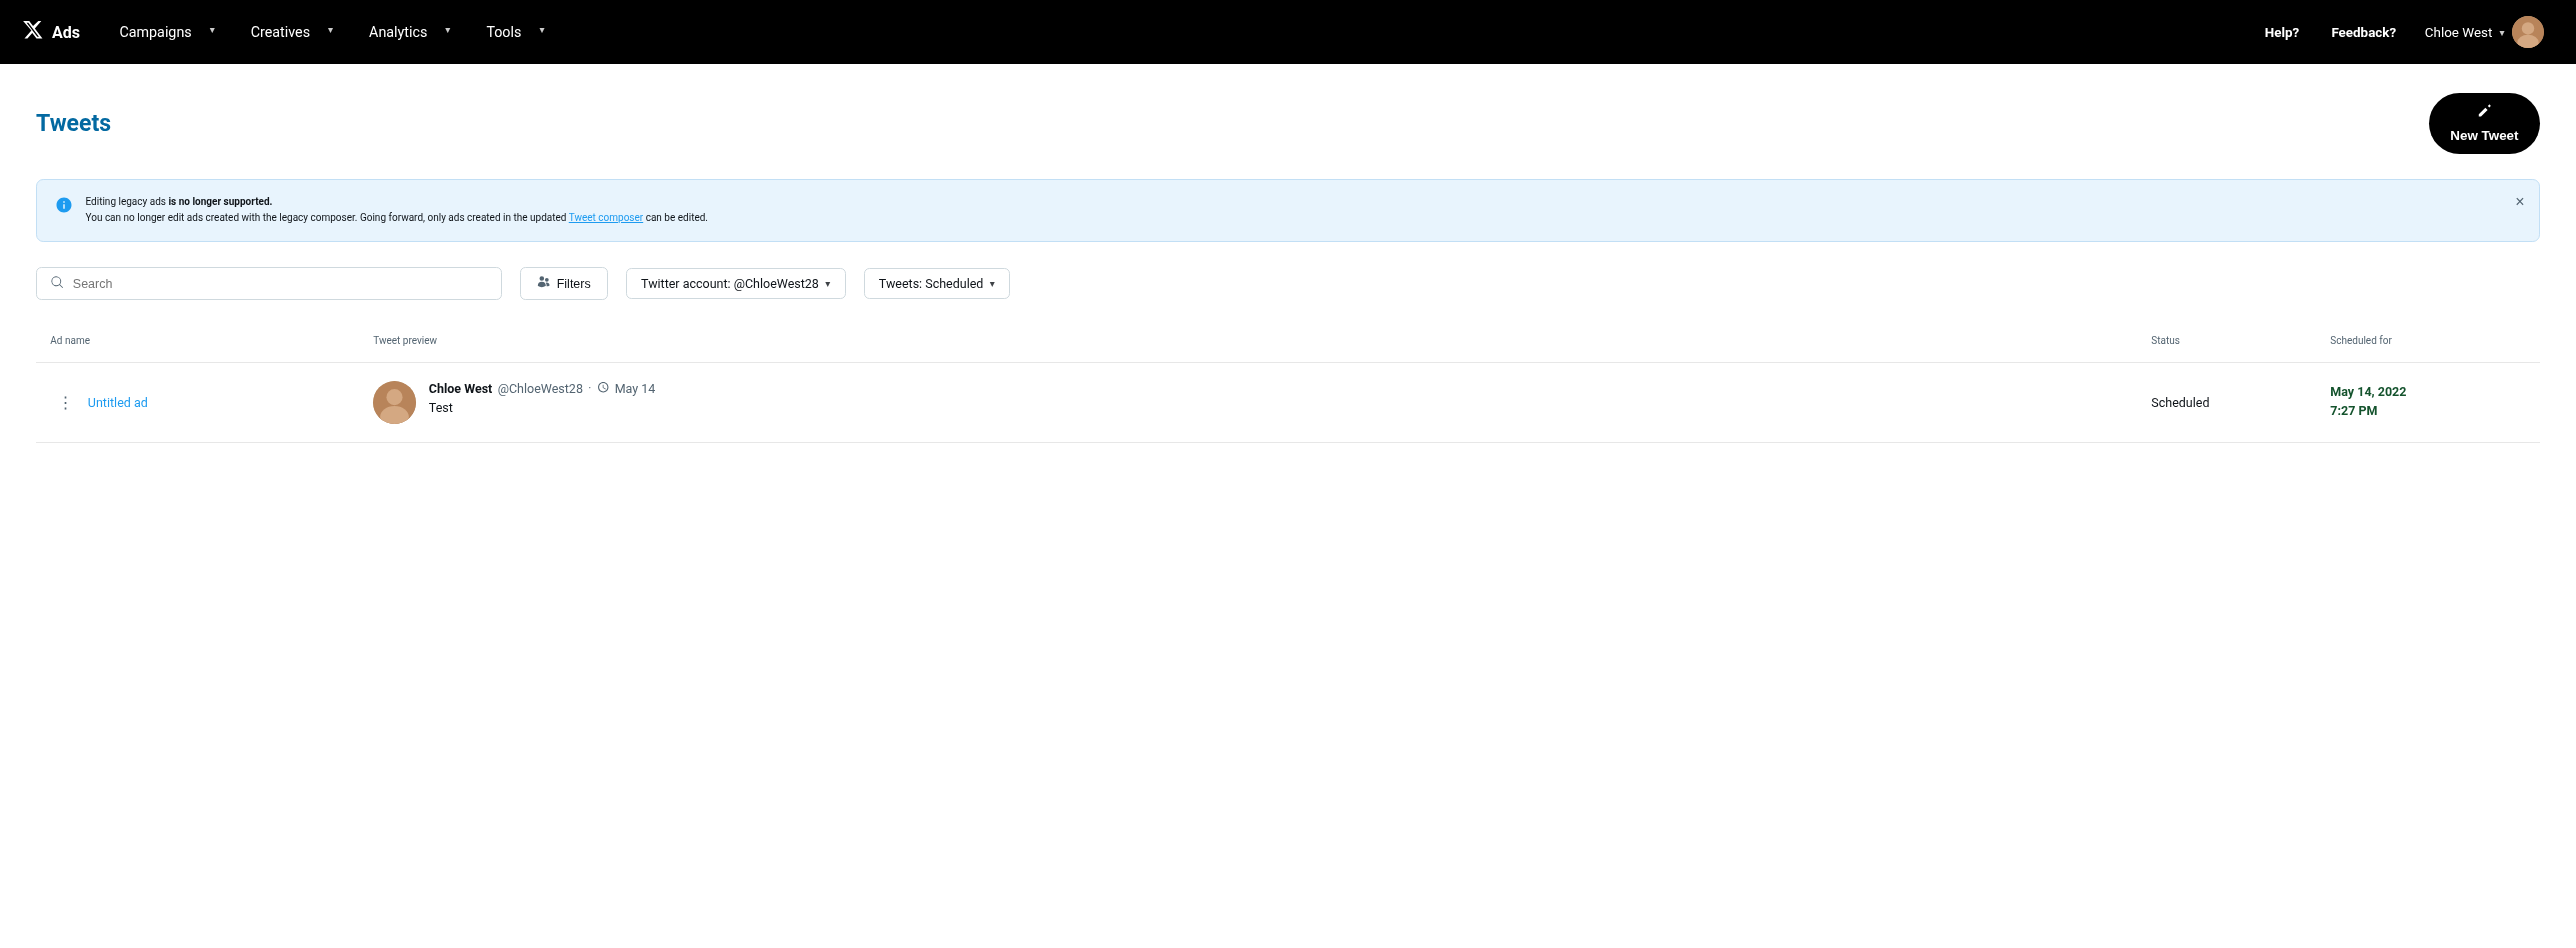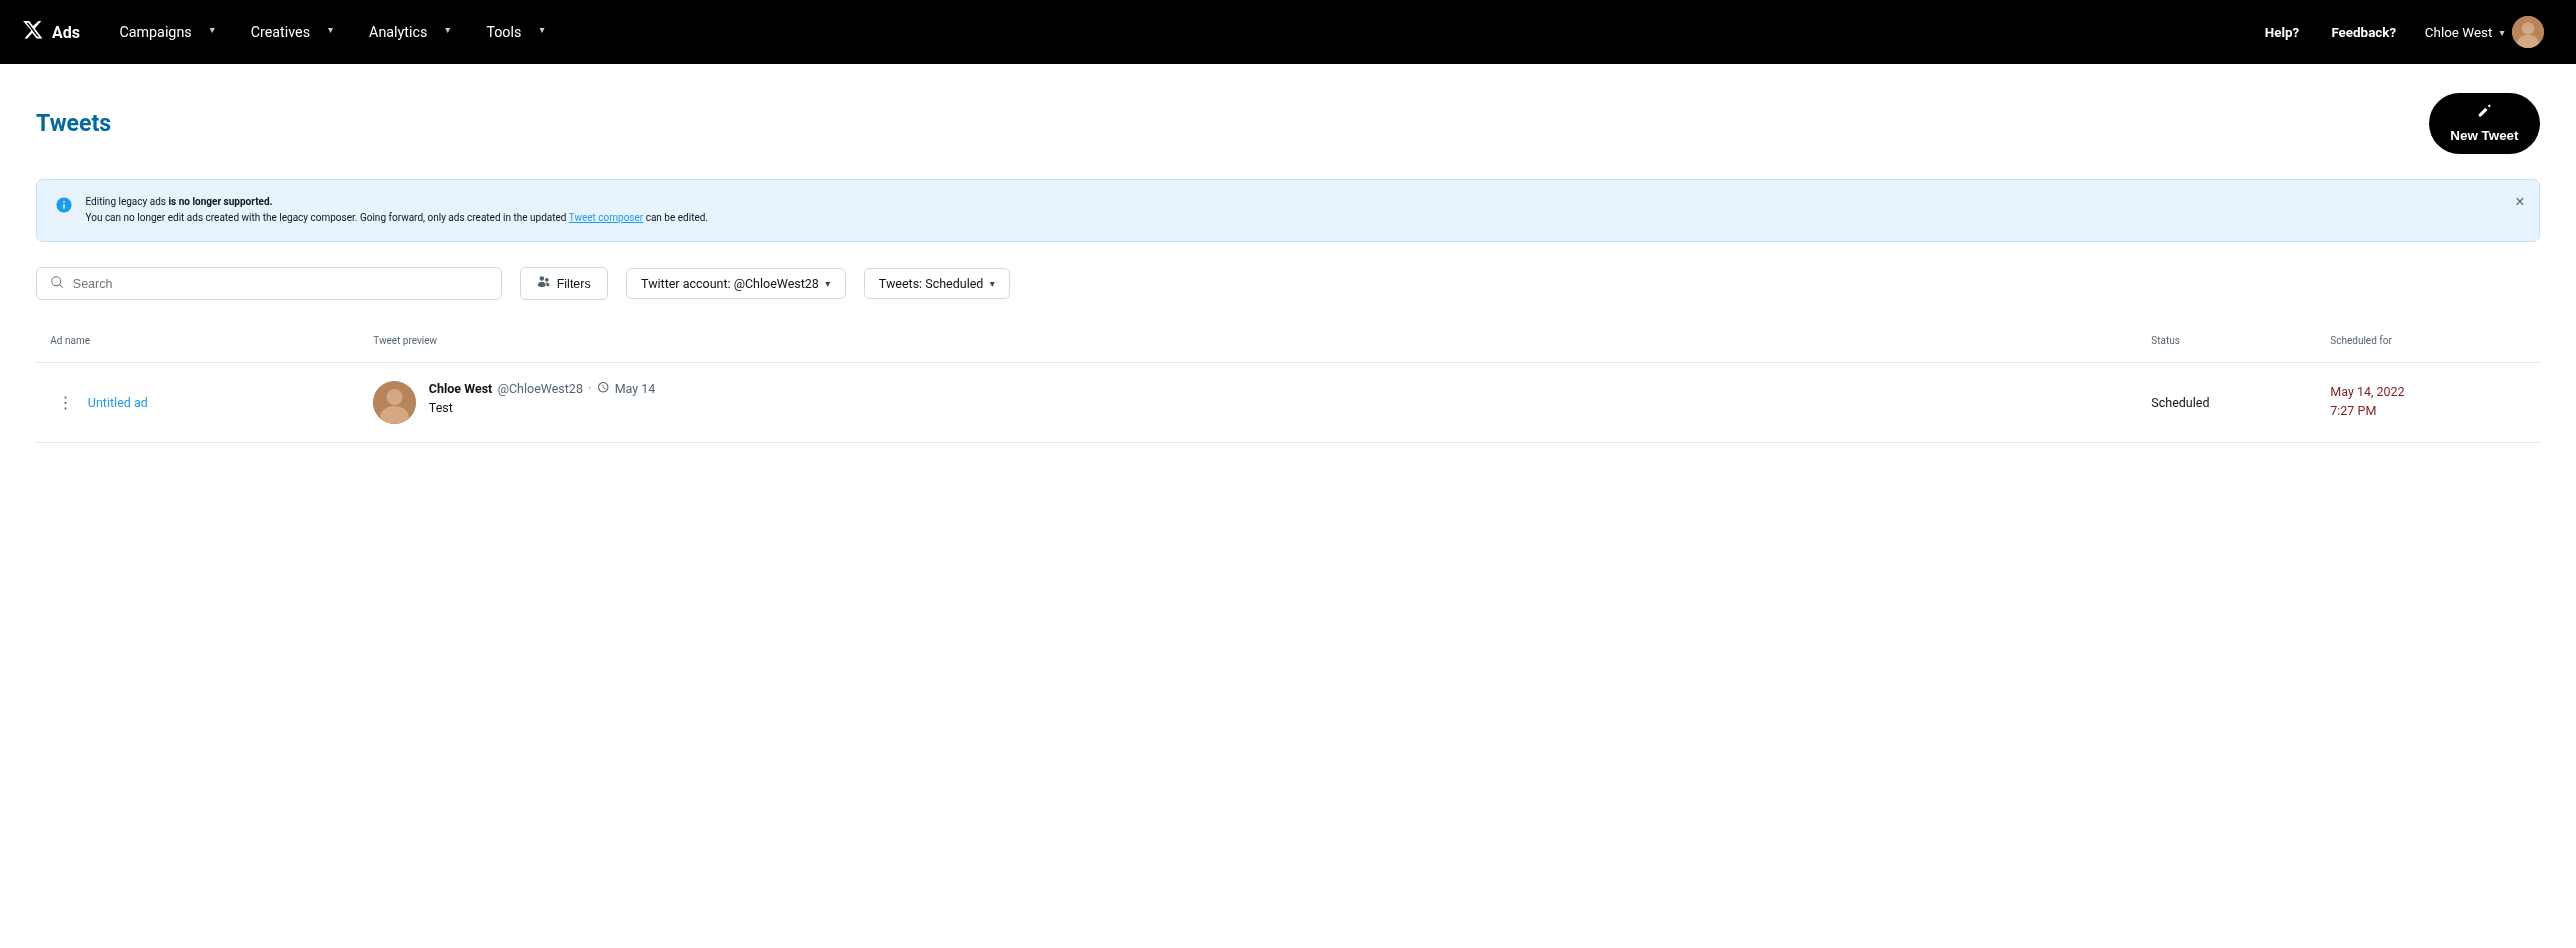--- a/index.html
+++ b/index.html
@@ -316,22 +316,23 @@
     .tweet-text {
       font-size: 12.5px;
       color: #0f1419;
     }
     .status-scheduled {
       font-size: 12.5px;
       color: #0f1419;
     }
     .scheduled-for-text {
       font-size: 12.5px;
-      color: #7f1d1d;
+      color: #14532d;
       line-height: 1.5;
+      font-weight: bold;
     }
   </style>
 </head>
 <body>
 
 <nav class="navbar">
   <div class="navbar-brand">
     <span class="twitter-bird">
       <svg width="21.5" height="21.5" viewBox="0 0 24 24" fill="white">
           <path d="M18.244 2.25h3.308l-7.227 8.26 8.502 11.24H16.17l-4.714-6.231-5.401 6.231H2.742l7.727-8.839L1.254 2.25H8.08l4.261 5.634 5.903-5.634zm-1.161 17.52h1.833L7.084 4.126H5.117L17.083 19.77z"></path>

